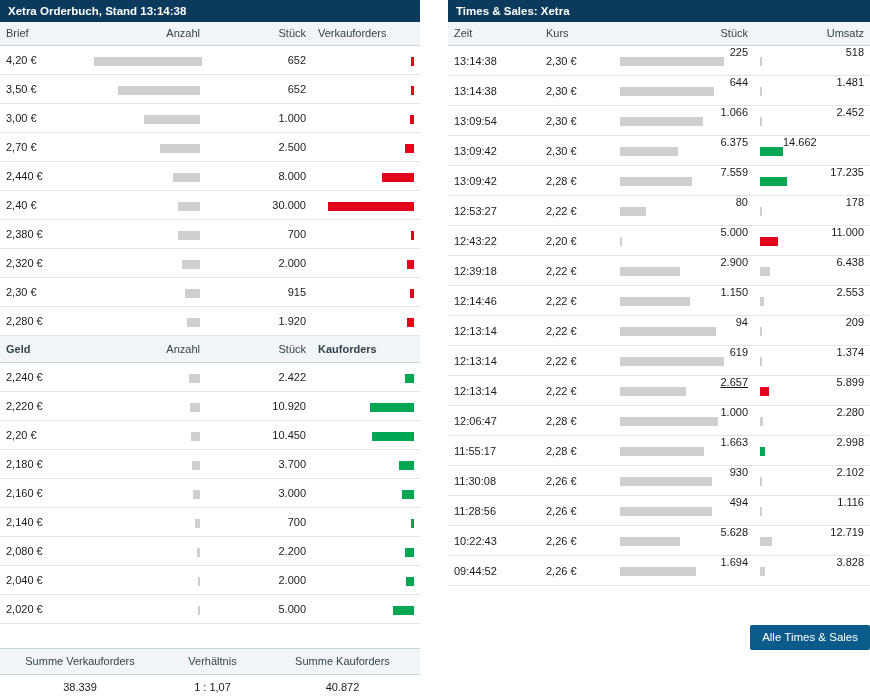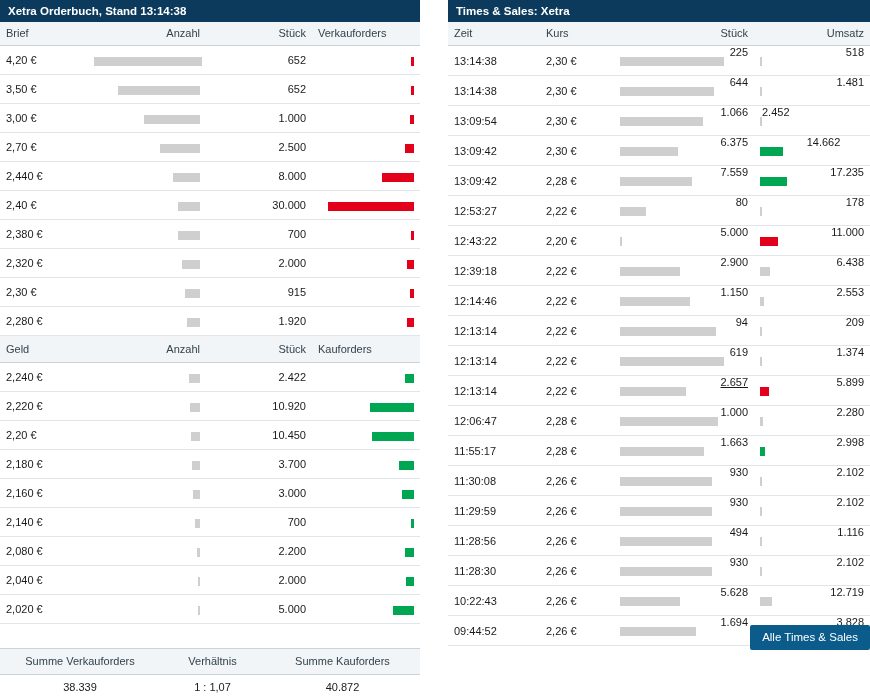--- a/index.html
+++ b/index.html
@@ -63,21 +63,21 @@
     white-space: nowrap;
     vertical-align: middle;
   }
   table.grid td.l { text-align: left; }
   table.grid tr.section-head td {
     background: #f2f5f7;
     color: #33424d;
     border-bottom: 1px solid #c9d3da;
     height: 27px;
   }
-  table.grid tr.section-head td.l { font-weight: normal; }
+  table.grid tr.section-head td.l { font-weight: bold; }
   .bar-grey {
     display: inline-block;
     height: 9px;
     background: #cfcfcf;
     vertical-align: middle;
   }
   .bar-red {
     display: inline-block;
     height: 9px;
     background: #e3001b;
@@ -342,27 +342,27 @@
           <tr>
             <td class="l">13:14:38</td>
             <td class="l">2,30 €</td>
             <td style="text-align:right;"><span style="float:left;line-height:29px;"><span class="bar-grey" style="width:94px"></span></span><span>644</span></td>
             <td style="text-align:right;"><span style="float:left;line-height:29px;"><span class="bar-grey" style="width:2px"></span></span><span>1.481</span></td>
           </tr>
           <tr>
             <td class="l">13:09:54</td>
             <td class="l">2,30 €</td>
             <td style="text-align:right;"><span style="float:left;line-height:29px;"><span class="bar-grey" style="width:83px"></span></span><span>1.066</span></td>
-            <td style="text-align:left;"><span style="float:left;line-height:29px;"><span class="bar-grey" style="width:2px"></span></span><span>2.452</span></td>
+            <td style="text-align:right;"><span style="float:left;line-height:29px;"><span class="bar-grey" style="width:2px"></span></span><span>2.452</span></td>
           </tr>
           <tr>
             <td class="l">13:09:42</td>
             <td class="l">2,30 €</td>
             <td style="text-align:right;"><span style="float:left;line-height:29px;"><span class="bar-grey" style="width:58px"></span></span><span>6.375</span></td>
-            <td style="text-align:center;"><span style="float:left;line-height:29px;"><span class="bar-green" style="width:23px"></span></span><span>14.662</span></td>
+            <td style="text-align:left;"><span style="float:left;line-height:29px;"><span class="bar-green" style="width:23px"></span></span><span>14.662</span></td>
           </tr>
           <tr>
             <td class="l">13:09:42</td>
             <td class="l">2,28 €</td>
             <td style="text-align:right;"><span style="float:left;line-height:29px;"><span class="bar-grey" style="width:72px"></span></span><span>7.559</span></td>
             <td style="text-align:right;"><span style="float:left;line-height:29px;"><span class="bar-green" style="width:27px"></span></span><span>17.235</span></td>
           </tr>
           <tr>
             <td class="l">12:53:27</td>
             <td class="l">2,22 €</td>
@@ -417,38 +417,26 @@
             <td style="text-align:right;"><span style="float:left;line-height:29px;"><span class="bar-grey" style="width:84px"></span></span><span>1.663</span></td>
             <td style="text-align:right;"><span style="float:left;line-height:29px;"><span class="bar-green" style="width:5px"></span></span><span>2.998</span></td>
           </tr>
           <tr>
             <td class="l">11:30:08</td>
             <td class="l">2,26 €</td>
             <td style="text-align:right;"><span style="float:left;line-height:29px;"><span class="bar-grey" style="width:92px"></span></span><span>930</span></td>
             <td style="text-align:right;"><span style="float:left;line-height:29px;"><span class="bar-grey" style="width:2px"></span></span><span>2.102</span></td>
           </tr>
           <tr>
-            <td class="l">11:29:59</td>
-            <td class="l">2,26 €</td>
-            <td style="text-align:right;"><span style="float:left;line-height:29px;"><span class="bar-grey" style="width:92px"></span></span><span>930</span></td>
-            <td style="text-align:right;"><span style="float:left;line-height:29px;"><span class="bar-grey" style="width:2px"></span></span><span>2.102</span></td>
-          </tr>
-          <tr>
             <td class="l">11:28:56</td>
             <td class="l">2,26 €</td>
             <td style="text-align:right;"><span style="float:left;line-height:29px;"><span class="bar-grey" style="width:92px"></span></span><span>494</span></td>
             <td style="text-align:right;"><span style="float:left;line-height:29px;"><span class="bar-grey" style="width:2px"></span></span><span>1.116</span></td>
           </tr>
           <tr>
-            <td class="l">11:28:30</td>
-            <td class="l">2,26 €</td>
-            <td style="text-align:right;"><span style="float:left;line-height:29px;"><span class="bar-grey" style="width:92px"></span></span><span>930</span></td>
-            <td style="text-align:right;"><span style="float:left;line-height:29px;"><span class="bar-grey" style="width:2px"></span></span><span>2.102</span></td>
-          </tr>
-          <tr>
             <td class="l">10:22:43</td>
             <td class="l">2,26 €</td>
             <td style="text-align:right;"><span style="float:left;line-height:29px;"><span class="bar-grey" style="width:60px"></span></span><span>5.628</span></td>
             <td style="text-align:right;"><span style="float:left;line-height:29px;"><span class="bar-grey" style="width:12px"></span></span><span>12.719</span></td>
           </tr>
           <tr>
             <td class="l">09:44:52</td>
             <td class="l">2,26 €</td>
             <td style="text-align:right;"><span style="float:left;line-height:29px;"><span class="bar-grey" style="width:76px"></span></span><span>1.694</span></td>
             <td style="text-align:right;"><span style="float:left;line-height:29px;"><span class="bar-grey" style="width:5px"></span></span><span>3.828</span></td>

